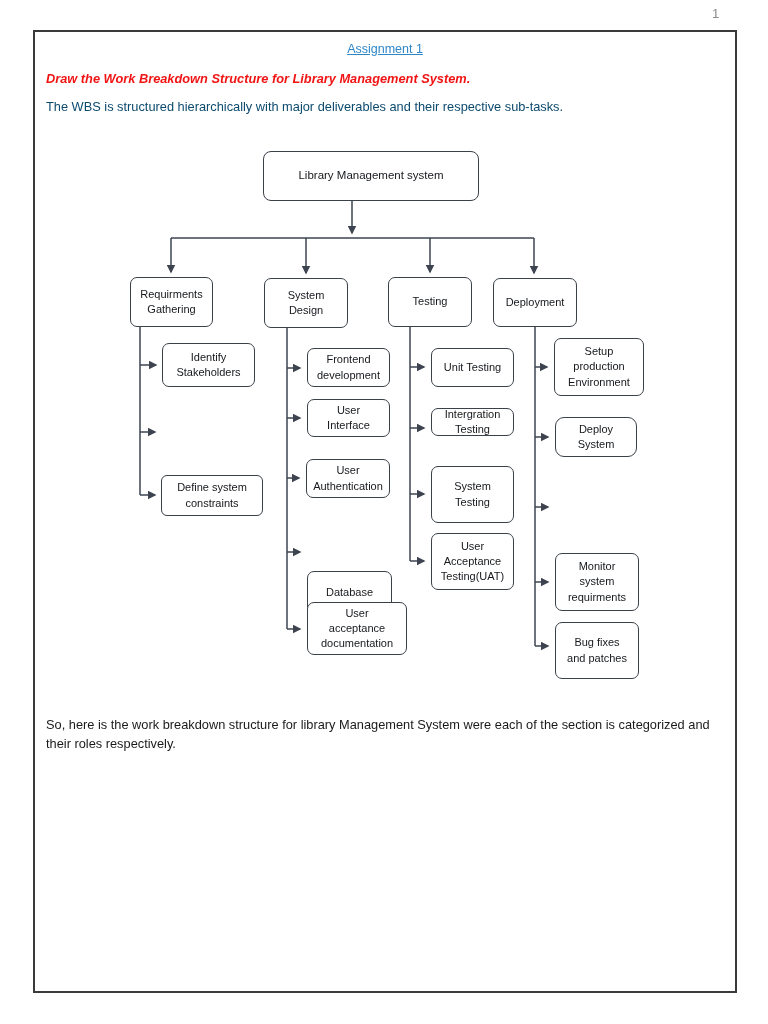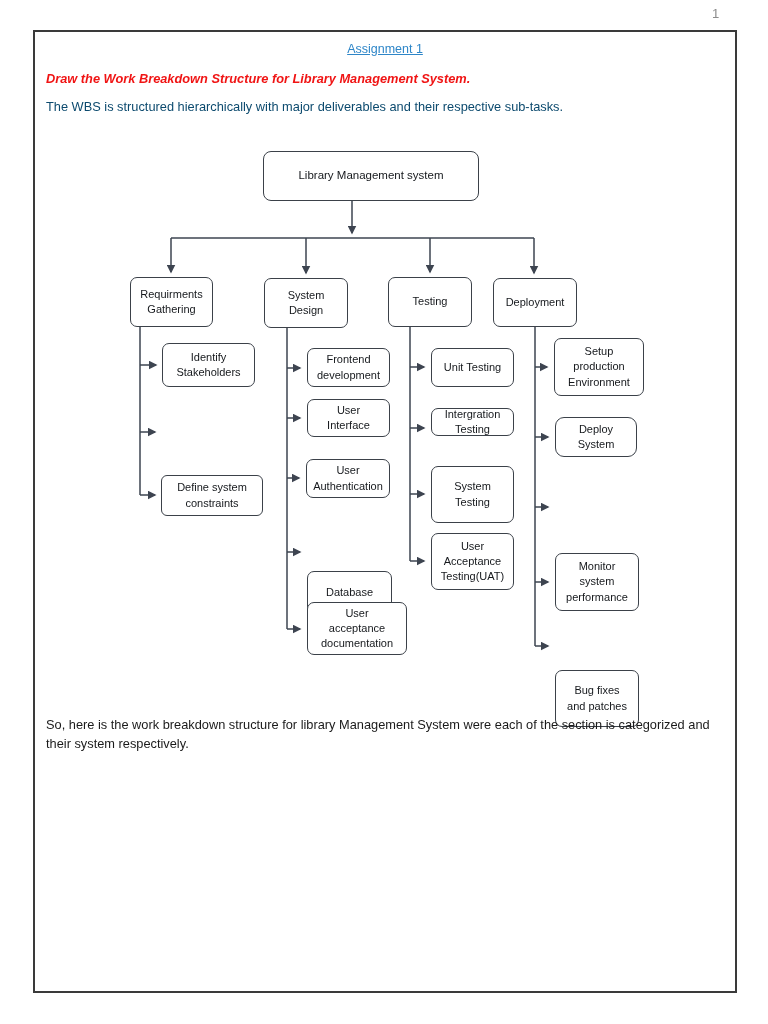--- a/index.html
+++ b/index.html
@@ -152,19 +152,19 @@
 Acceptance
 Testing(UAT)</div>
 
   <div class="node" style="left:554px; top:338px; width:90px; height:58px;">Setup
 production
 Environment</div>
   <div class="node" style="left:555px; top:417px; width:82px; height:40px;border-radius:9px;">Deploy
 System</div>
   <div class="node" style="left:555px; top:553px; width:84px; height:58px;">Monitor
 system
-performance</div>
-  <div class="node" style="left:555px; top:622px; width:84px; height:57px;margin-top:48px;">Bug fixes
+requirments</div>
+  <div class="node" style="left:555px; top:622px; width:84px; height:57px;">Bug fixes
 and patches</div>
 
-  <div class="conclusion-text">So, here is the work breakdown structure for library Management System were each of the section is categorized and their system respectively.</div>
+  <div class="conclusion-text">So, here is the work breakdown structure for library Management System were each of the section is categorized and their roles respectively.</div>
 
 </div>
 
 </body></html>

